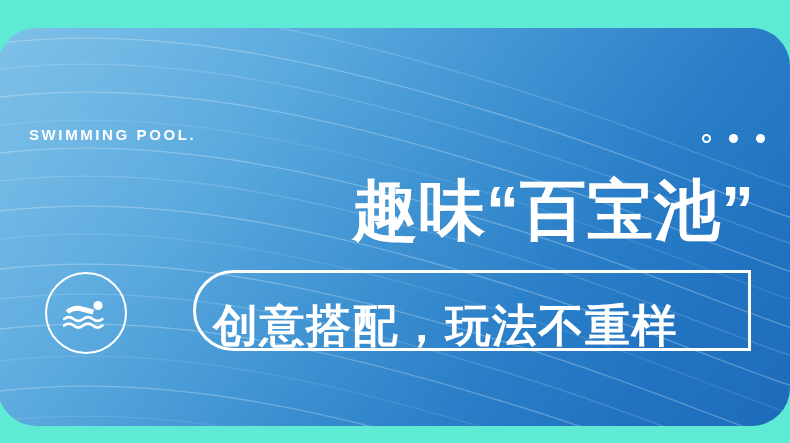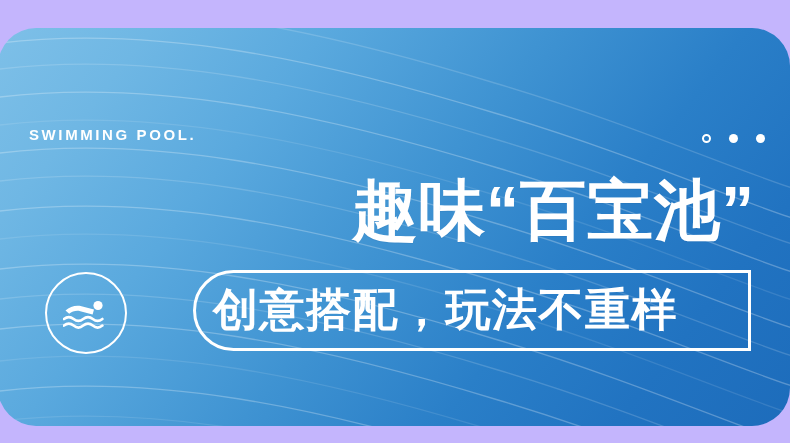--- a/index.html
+++ b/index.html
@@ -11,21 +11,21 @@
     width: 790px;
     height: 443px;
     overflow: hidden;
     font-family: "Liberation Sans", sans-serif;
   }
 
   #banner-root {
     position: relative;
     width: 790px;
     height: 443px;
-    background: #c4b5fd;
+    background: #5eead4;
   }
 
   
   .card {
     position: absolute;
     left: -2px;
     top: 28px;
     width: 792px;
     height: 398px;
     border-radius: 38px;
@@ -115,21 +115,21 @@
   .subtitle-box {
     position: absolute;
     left: 195px;
     top: 242px;
     width: 558px;
     height: 81px;
     box-sizing: border-box;
     border: 3px solid #ffffff;
     border-radius: 42px 0 0 42px;
     display: flex;
-    align-items: center;
+    align-items: flex-end;
   }
   .subtitle {
     color: #ffffff;
     font-family: "Liberation Sans", "DejaVu Sans", sans-serif;
     font-size: 45px;
     font-weight: bold;
     line-height: 1;
     letter-spacing: 1.5px;
     white-space: nowrap;
     margin-left: 17px;

